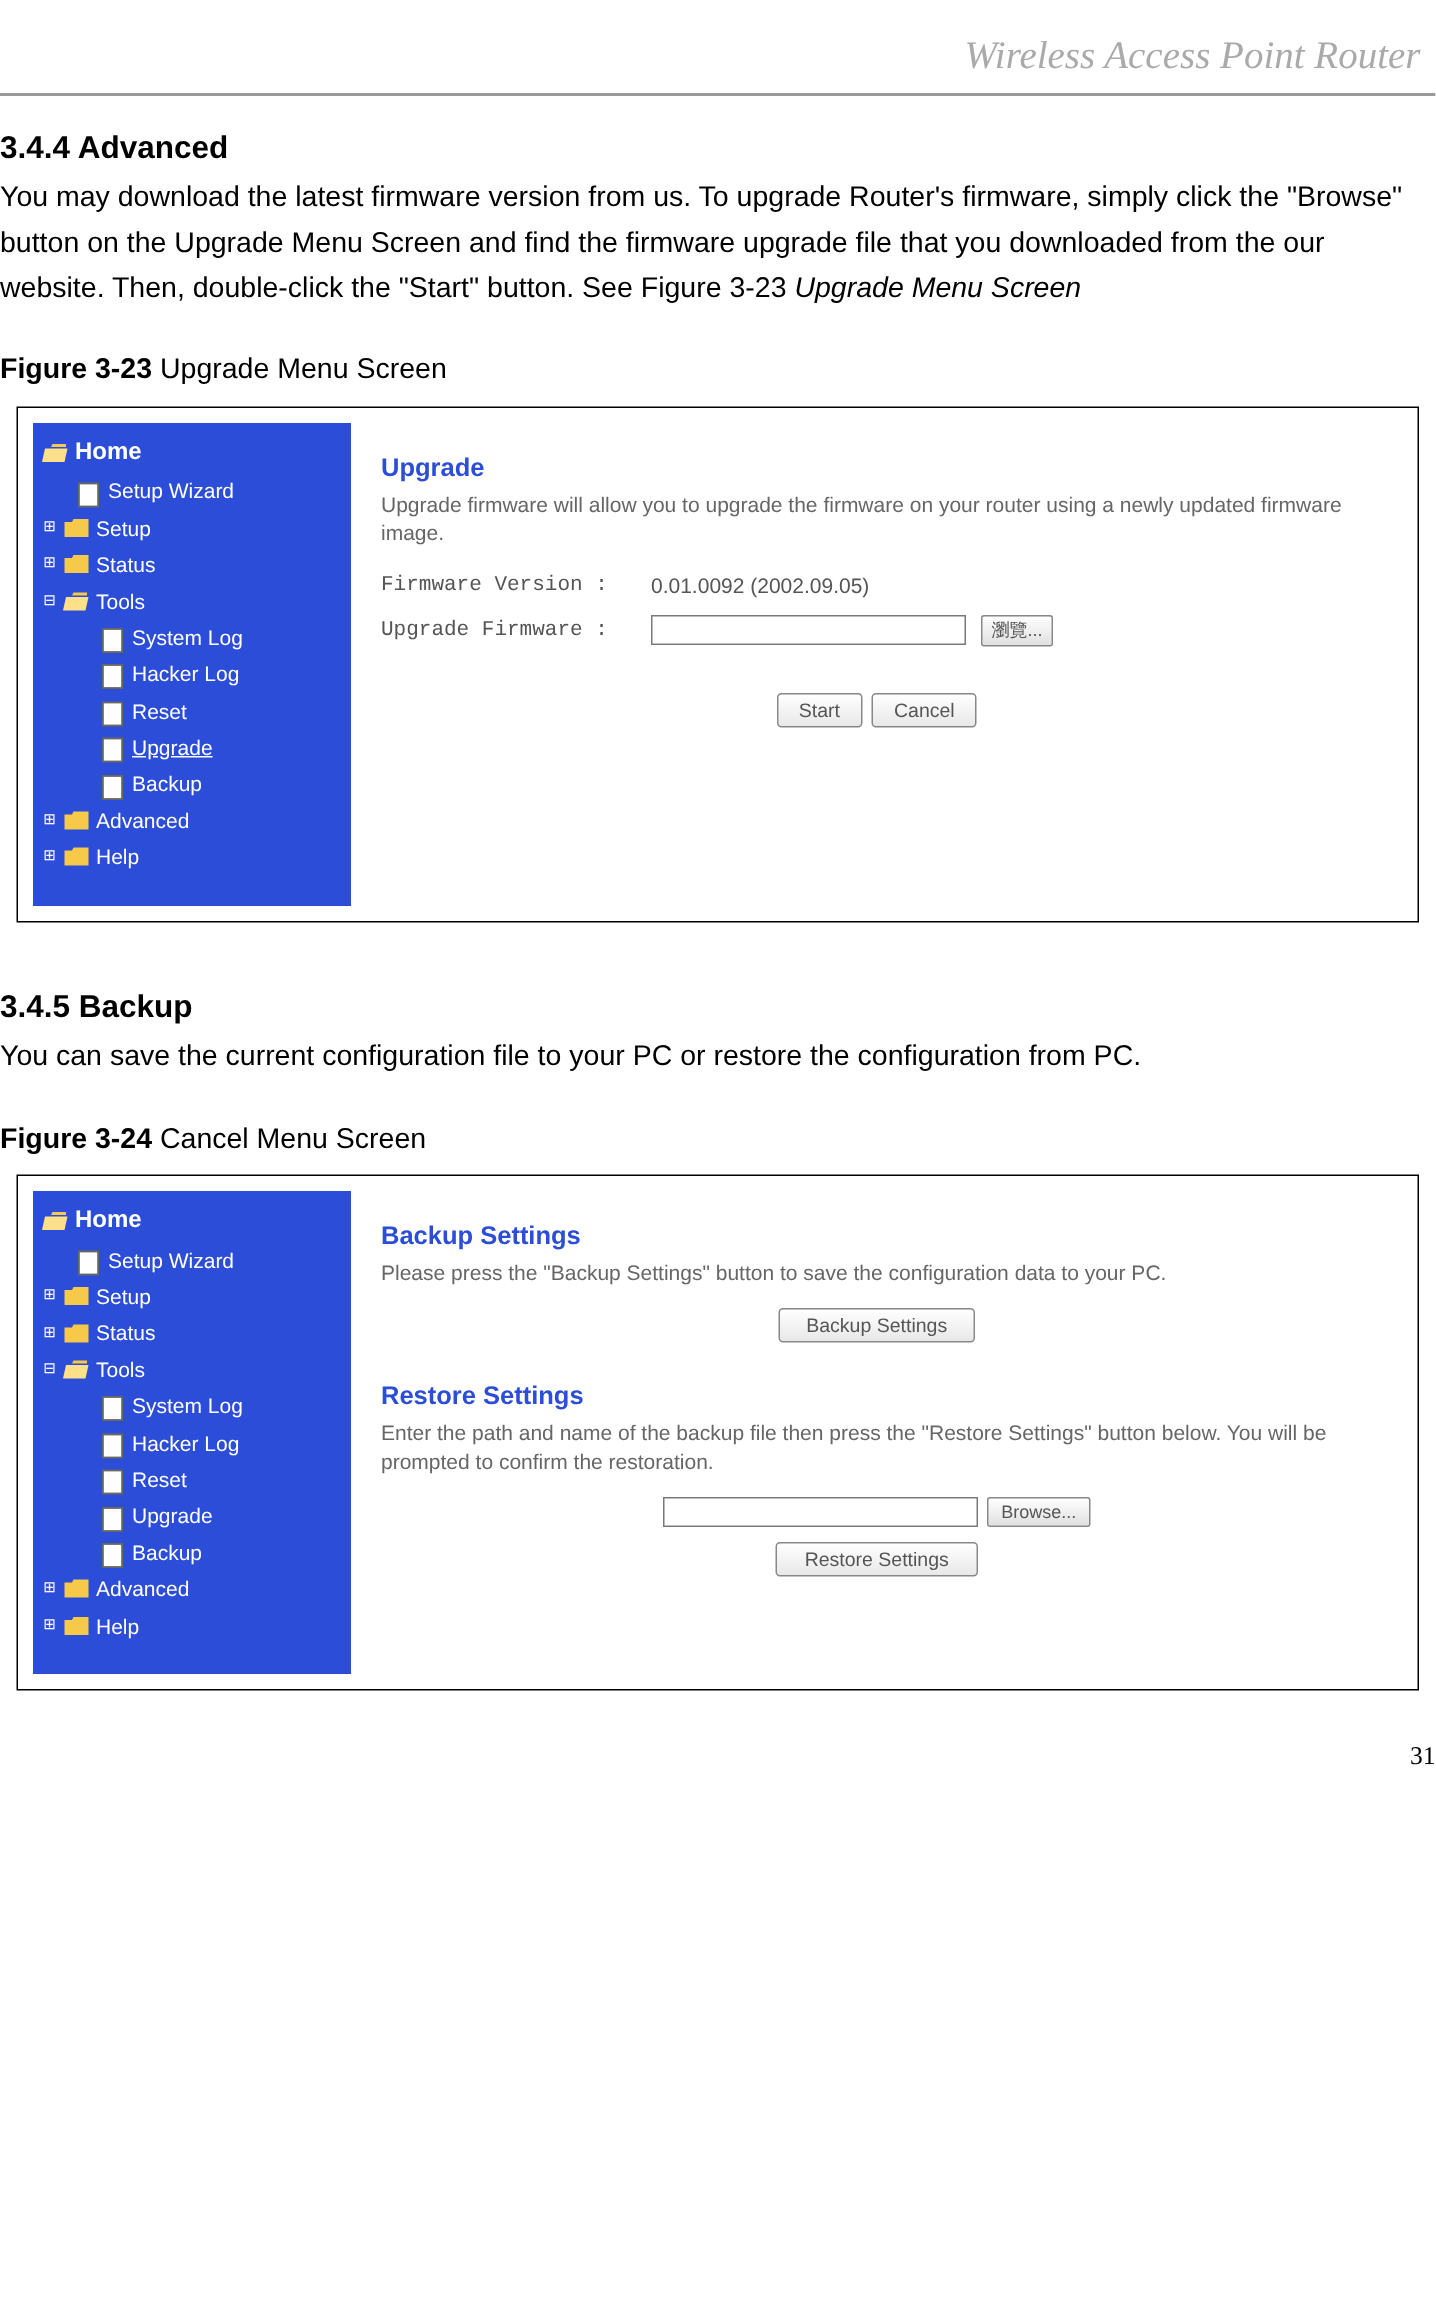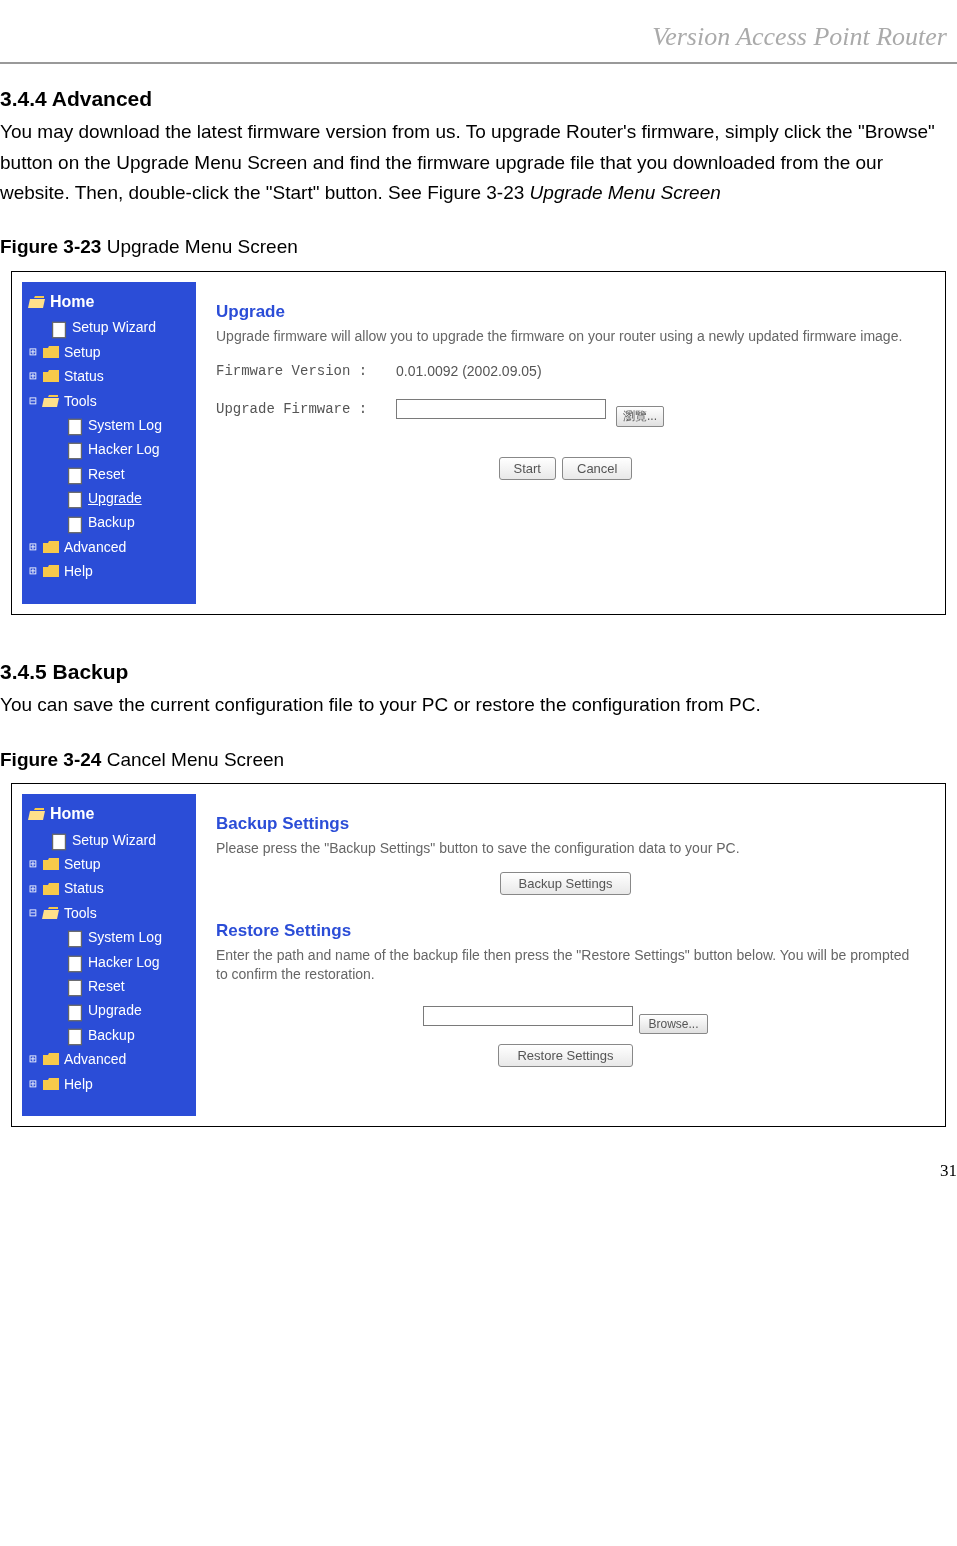--- a/index.html
+++ b/index.html
@@ -50,21 +50,21 @@
     box-sizing: border-box;
   }
   .figure-inner {
     display: flex;
     align-items: stretch;
     padding: 10px;
   }
 
   
   .sidebar {
-    width: 174px;
+    width: 212px;
     background: #2b4dd7;
     color: #fff;
     font-family: Tahoma, Arial, sans-serif;
     font-size: 14px;
     padding: 6px 0 20px 0;
     flex-shrink: 0;
     filter: blur(0.5px);
   }
   .sidebar .node {
     display: flex;
@@ -147,21 +147,20 @@
   }
   .btn-wide { padding: 3px 18px; }
   .btn-browse {
     border: 1px solid #888;
     background: linear-gradient(#fff,#e0e0e0);
     font-size: 12px;
     padding: 1px 6px;
     border-radius: 2px;
     cursor: pointer;
     color:#555;
-    margin-top:16px;
   }
   .btn-group {
     display: flex;
     justify-content: center;
     gap: 6px;
     margin-top: 30px;
   }
   .center-row {
     display:flex;
     justify-content:center;
@@ -176,21 +175,21 @@
     font-size: 17px;
     margin-top: 30px;
   }
 </style>
 </head>
 <body>
 
 <div class="page">
 
   <div class="header-bar">
-    <span>Version Access Point Router</span>
+    <span>Wireless Access Point Router</span>
   </div>
 
   <div class="section-heading">3.4.4 Advanced</div>
   <p class="body-text">
     <span>You may download the latest firmware version from us. To upgrade Router's firmware, simply click the "Browse" button on the Upgrade Menu Screen and find the firmware upgrade file that you downloaded from the our website. Then, double-click the "Start" button. See Figure 3-23 </span><i>Upgrade Menu Screen</i>
   </p>
 
   <div class="figure-caption">
     <b>Figure 3-23</b><span> Upgrade Menu Screen</span>
   </div>

